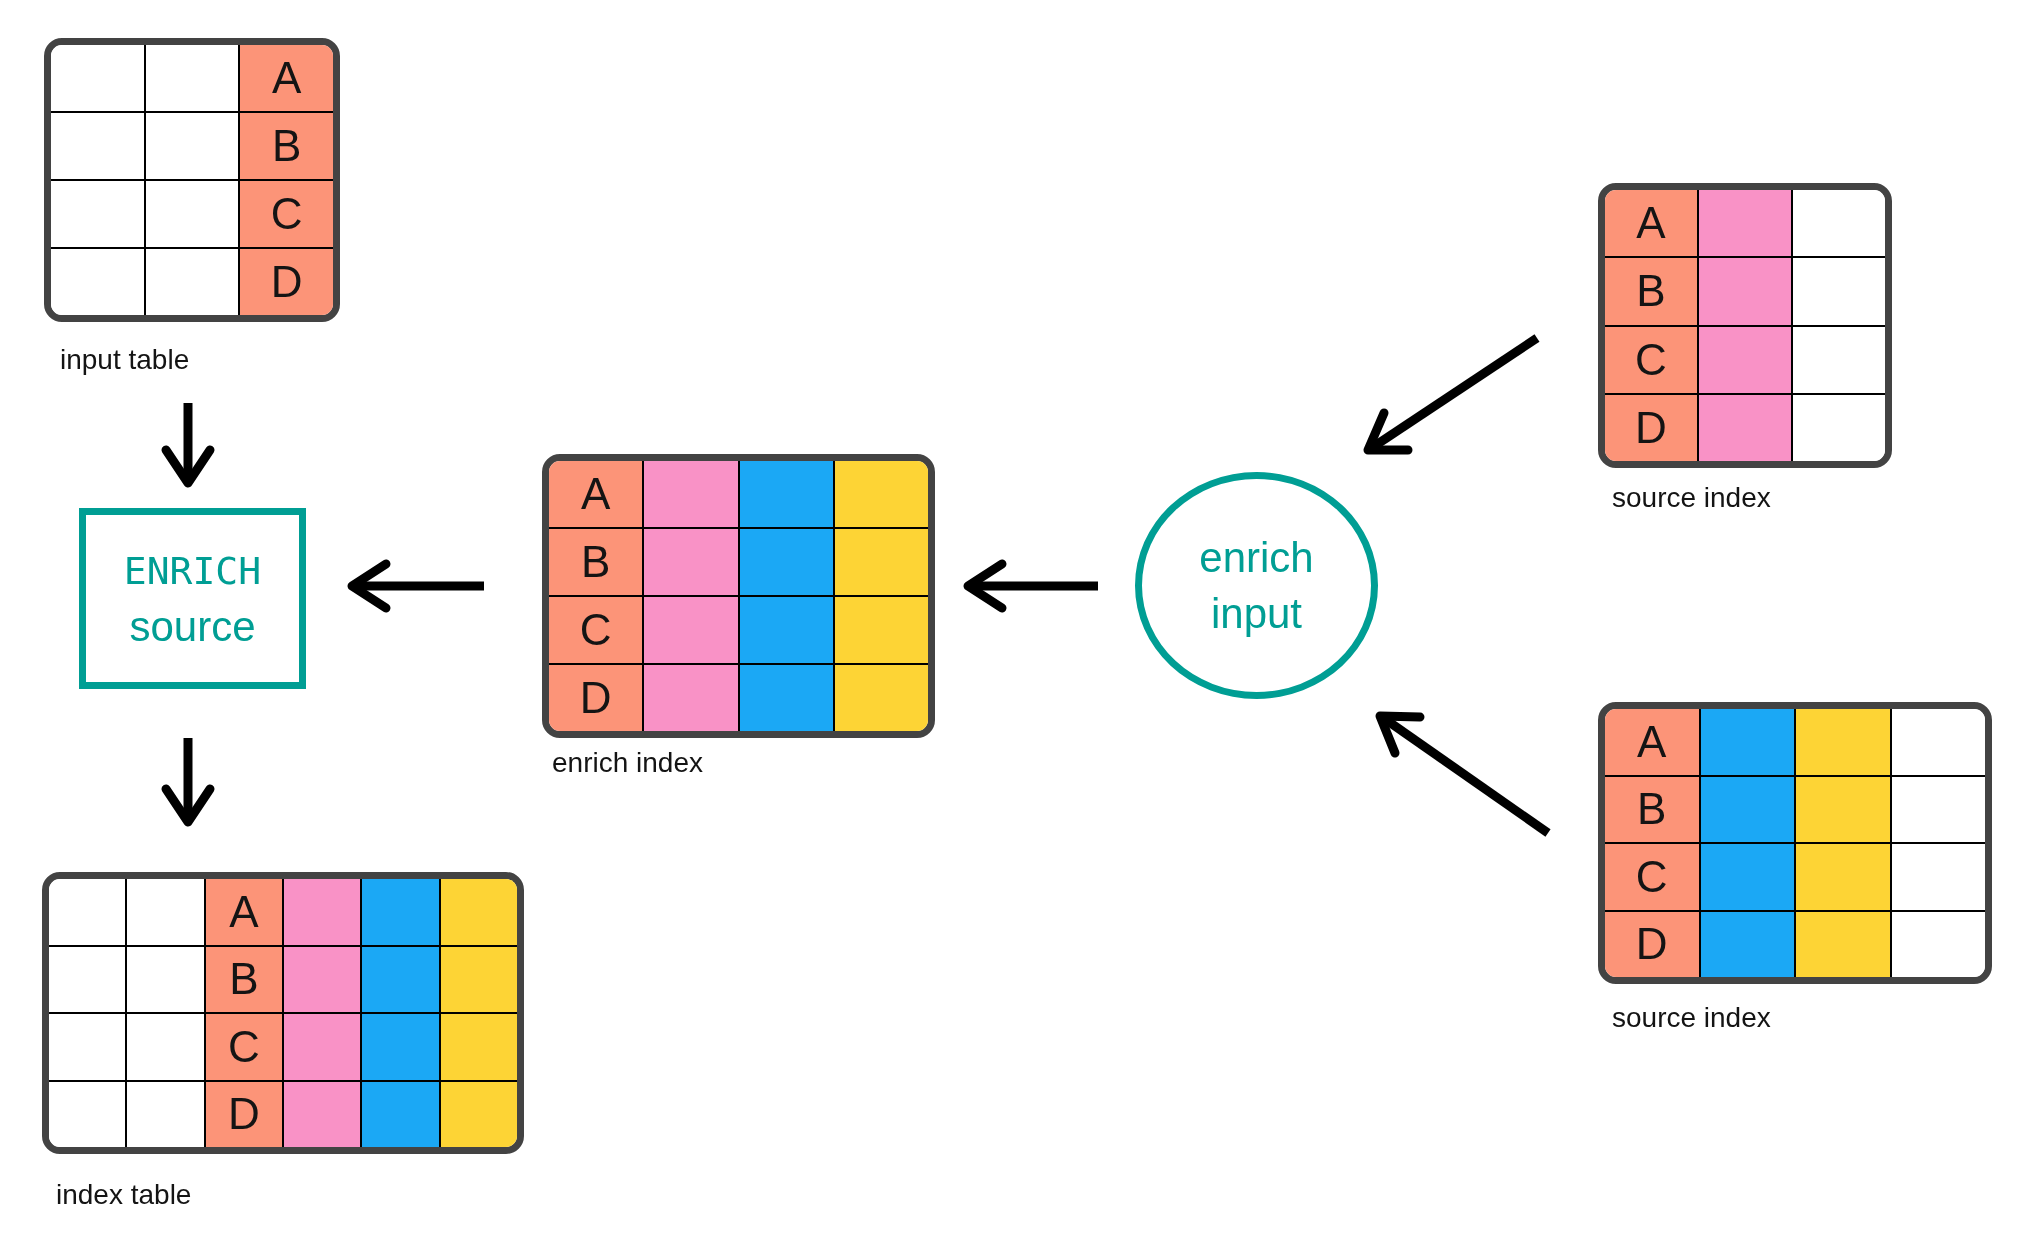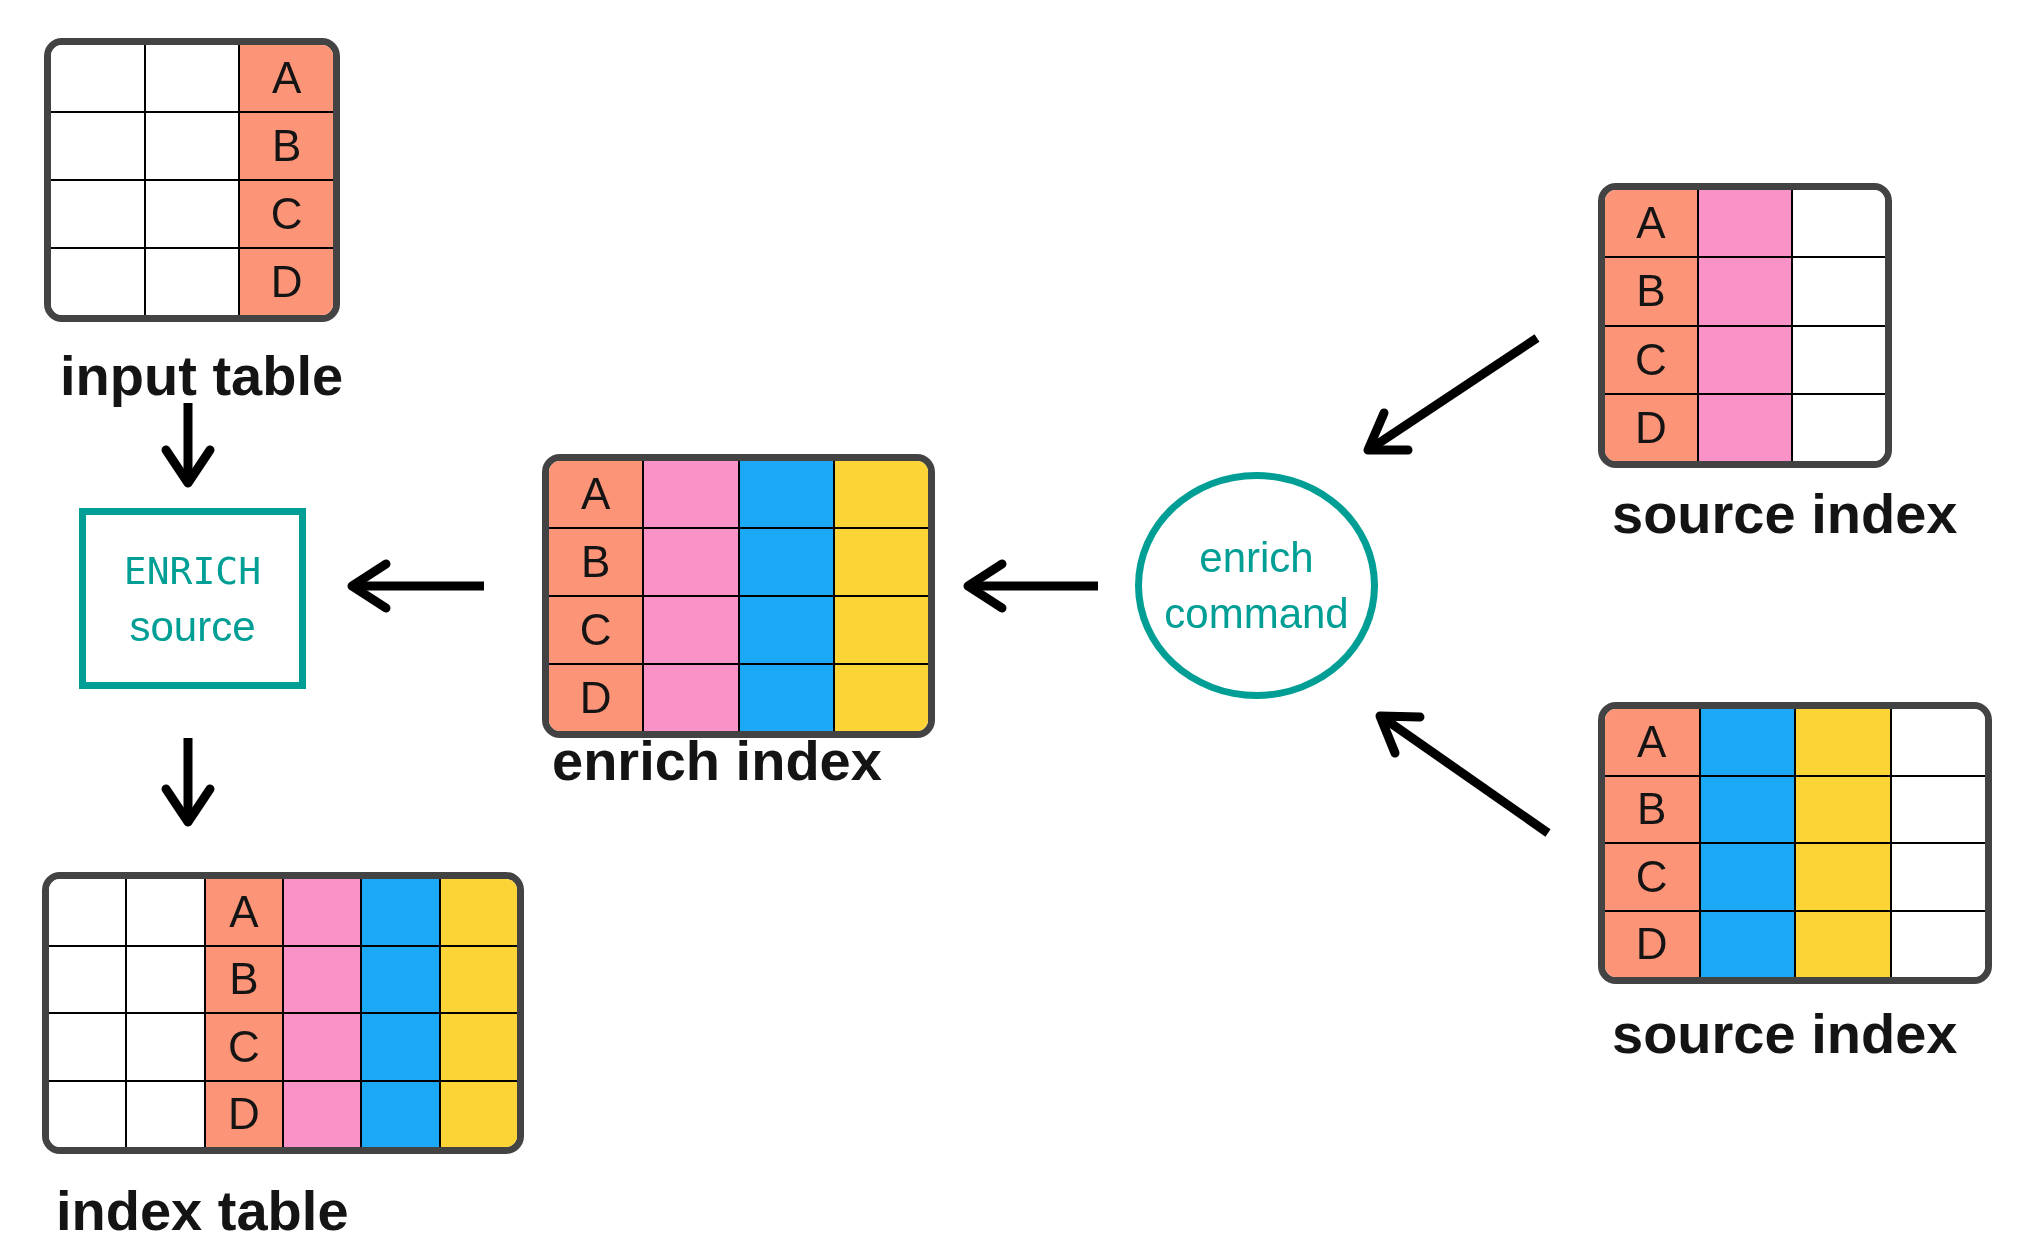--- a/index.html
+++ b/index.html
@@ -26,24 +26,23 @@
   .tcell {
     flex: 1 1 0; min-width: 0;
     border-right: 2px solid var(--grid-line, #000);
     display: flex; align-items: center; justify-content: center;
     font-size: 44px; color: var(--text, #141414);
   }
   .tcell:last-child { border-right: none; }
 
   .tlabel {
     position: absolute;
-    font-size: 56px; line-height: 1.1;
+    font-size: 28px; line-height: 1.1;
     color: var(--text, #141414);
     white-space: nowrap;
-    font-weight: bold;
   }
 
   
   .nodebox {
     position: absolute;
     box-sizing: border-box;
     border: 7px solid var(--teal, #009e94);
     background: #ffffff;
     display: flex; flex-direction: column;
     align-items: center; justify-content: center;
@@ -62,21 +61,21 @@
   .mono-line { font-family: "DejaVu Sans Mono", monospace; font-size: 38px; line-height: 56px; }
   .sans-line { font-family: "Liberation Sans", sans-serif; font-size: 42px; line-height: 56px; }
 
   
   #input-table          { left: 44px;   top: 38px;   width: 296px; height: 284px; }
   #input-table-label    { left: 60px;   top: 345px; }
   #enrich-command       { left: 79px;   top: 508px;  width: 227px; height: 181px; }
   #output-table         { left: 42px;   top: 872px;  width: 482px; height: 282px; }
   #output-table-label   { left: 56px;   top: 1180px; }
   #enrich-index         { left: 542px;  top: 454px;  width: 393px; height: 284px; }
-  #enrich-index-label   { left: 552px;  top: 730px; text-align: center; }
+  #enrich-index-label   { left: 552px;  top: 748px; text-align: center; }
   #enrich-policy        { left: 1135px; top: 472px;  width: 243px; height: 227px; }
   #source-index-top     { left: 1598px; top: 183px;  width: 294px; height: 285px; }
   #source-index-top-label    { left: 1612px; top: 483px; }
   #source-index-bottom  { left: 1598px; top: 702px;  width: 394px; height: 282px; }
   #source-index-bottom-label { left: 1612px; top: 1003px; }
 
   .arrows { position: absolute; inset: 0; pointer-events: none; }
   .arrow-shaft { stroke: var(--arrow, #000); stroke-width: 9; fill: none; stroke-linecap: butt; }
   .arrow-head  { stroke: var(--arrow, #000); stroke-width: 9; fill: none; stroke-linecap: round; stroke-linejoin: round; }
 </style>
@@ -200,21 +199,21 @@
         <div class="tcell" style="background: rgb(252, 148, 120);">D</div>
         <div class="tcell" style="background: rgb(249, 146, 198);"></div>
         <div class="tcell" style="background: rgb(27, 168, 245);"></div>
         <div class="tcell" style="background: rgb(253, 212, 53);"></div>
       </div>
     </div>
   <div id="enrich-index-label" class="tlabel">enrich index</div>
 
   <div id="enrich-policy" class="nodecircle">
     <div class="sans-line">enrich</div>
-    <div class="sans-line">command</div>
+    <div class="sans-line">input</div>
   </div>
 
   <div id="source-index-top" class="dtable">
       <div class="trow">
         <div class="tcell" style="background: rgb(252, 148, 120);">A</div>
         <div class="tcell" style="background: rgb(249, 146, 198);"></div>
         <div class="tcell" style="background: rgb(255, 255, 255);"></div>
       </div>
       <div class="trow">
         <div class="tcell" style="background: rgb(252, 148, 120);">B</div>

